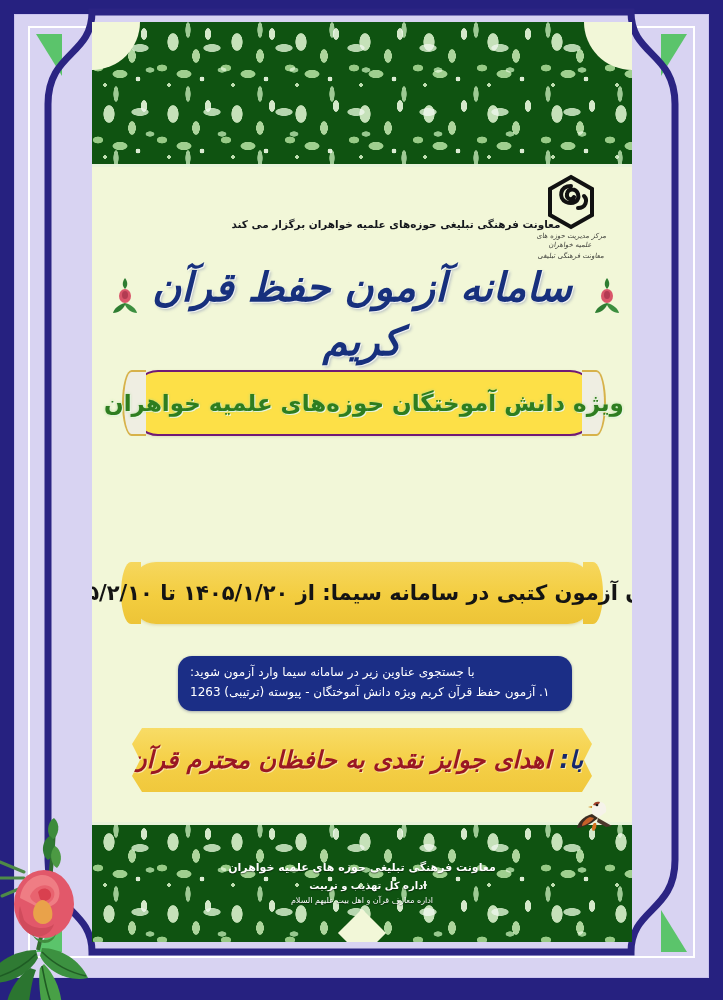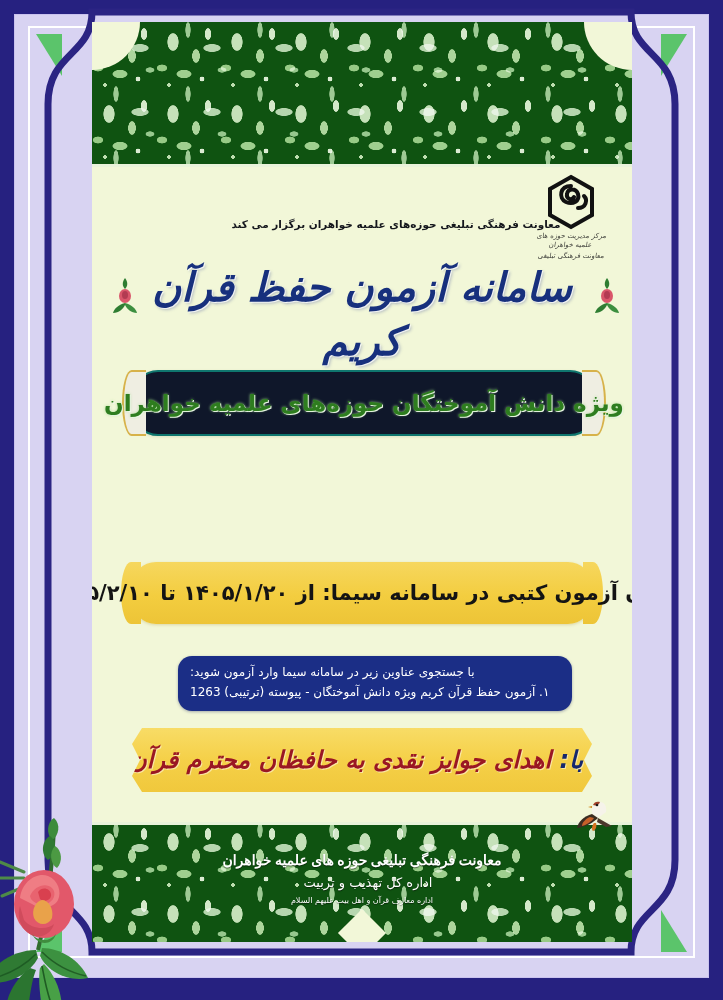--- a/index.html
+++ b/index.html
@@ -158,22 +158,22 @@
   
   .rose-mini{position:absolute;width:34px;height:46px;}
   .rose-mini.left{left:16px;top:250px;}
   .rose-mini.right{right:8px;top:250px;}
   .rose-mini svg{display:block;}
 
   
   .subtitle-banner{
     position:absolute;left:40px;top:348px;
     width:460px;height:62px;
-    background:#0f172a;
-    border:2px solid #0f766e;
+    background:#fde047;
+    border:2px solid #701a75;
     border-radius:26px 26px 26px 26px;
     display:flex;align-items:center;justify-content:center;
     box-shadow:0 1px 3px rgba(120,120,90,.18);
   }
   .subtitle-banner::before,.subtitle-banner::after{
     content:"";position:absolute;top:-2px;width:22px;height:62px;
     border:2px solid #d7b24a;
     background:#efeee2;
   }
   .subtitle-banner::before{left:-12px;border-radius:40% 0 0 40%/50% 0 0 50%;border-right:none;}
@@ -246,22 +246,22 @@
     text-shadow:1px 1px 0 rgba(255,255,255,.5);
   }
   .prize-lead{color:#16276e;}
   .prize-body{color:#9a1723;}
 
   
   .footer{
     position:absolute;left:0;right:0;bottom:34px;
     text-align:center;z-index:5;
   }
-  .footer .f1{font-size:14px;font-weight:700;color:#ffffff;line-height:1.7;text-shadow:0 1px 1px rgba(0,0,0,.5);font-family:Liberation Serif, serif;}
-  .footer .f2{font-size:13px;font-weight:400;color:#ffffff;line-height:1.7;text-shadow:0 1px 1px rgba(0,0,0,.5);padding-left:12px;}
+  .footer .f1{font-size:11px;font-weight:700;color:#ffffff;line-height:1.7;text-shadow:0 1px 1px rgba(0,0,0,.5);}
+  .footer .f2{font-size:10px;font-weight:700;color:#ffffff;line-height:1.7;text-shadow:0 1px 1px rgba(0,0,0,.5);padding-left:12px;}
   .footer .f3{font-size:8px;font-weight:400;color:#ffffff;line-height:1.7;text-shadow:0 1px 1px rgba(0,0,0,.5);}
 
   
   .bird{position:absolute;right:6px;bottom:98px;width:56px;height:48px;z-index:7;}
   
   .rose-big{position:absolute;left:-42px;bottom:-10px;width:170px;height:210px;z-index:9;}
   .rose-big svg,.bird svg{display:block;}
 </style>
 </head>
 <body>

